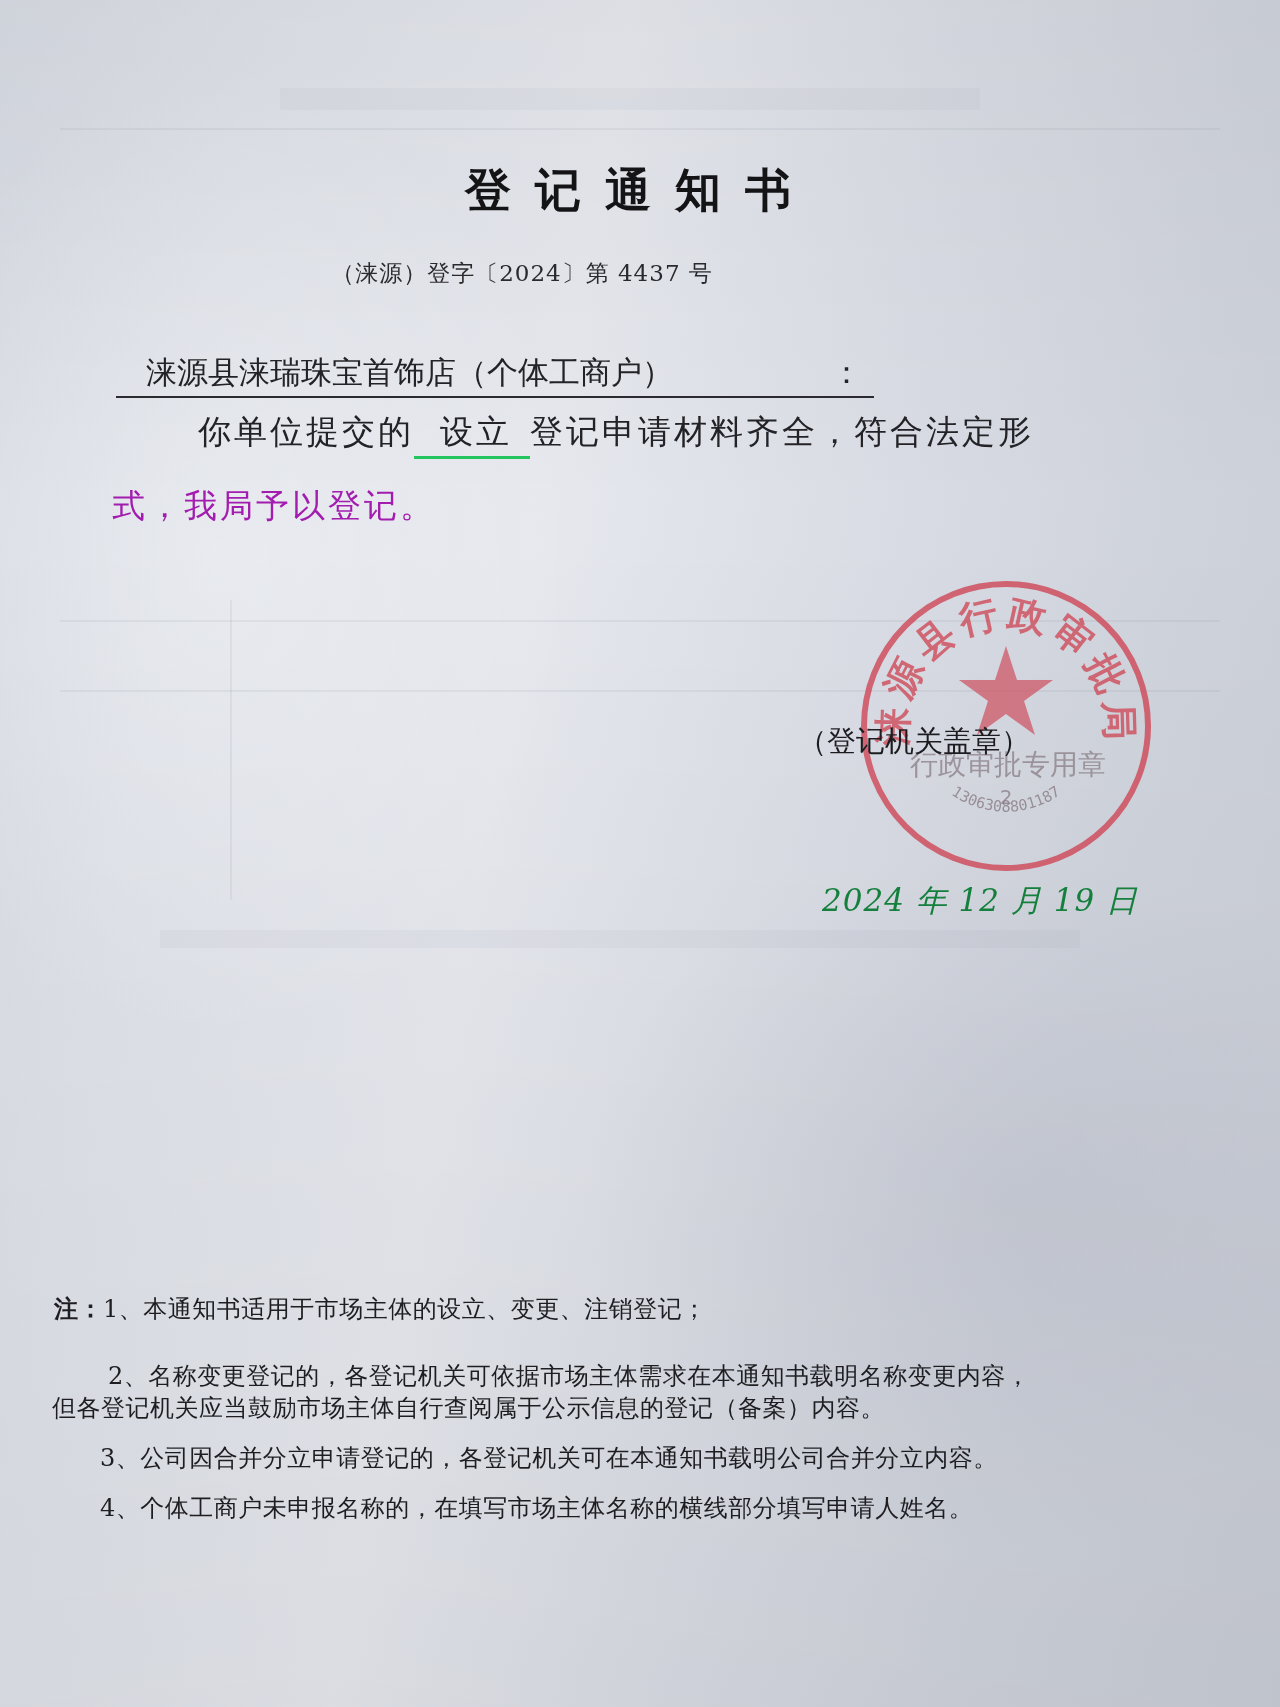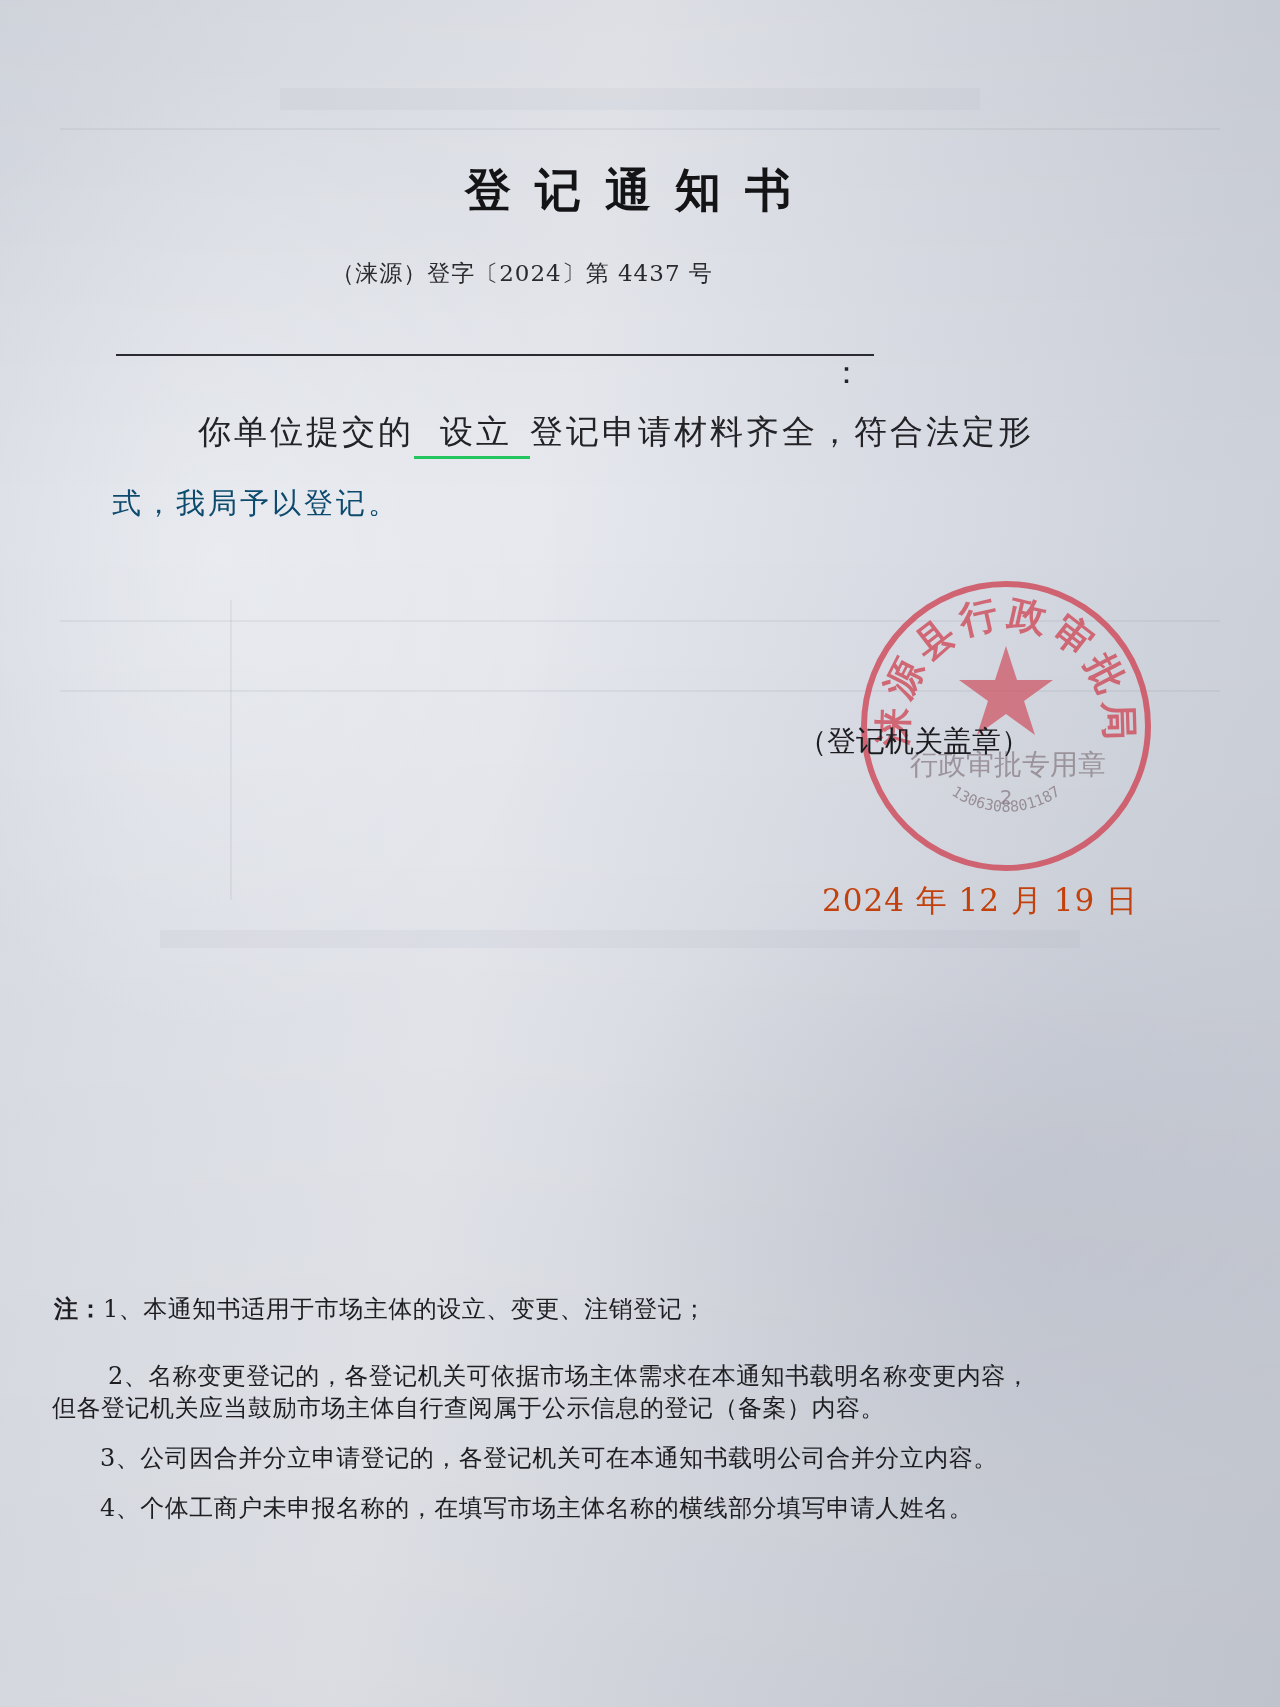--- a/index.html
+++ b/index.html
@@ -36,27 +36,27 @@
       box-sizing: border-box;
     }
     .addressee .colon { position: absolute; right: 12px; top: 0; }
     .body1 {
       left: 198px; top: 410px; font-size: 33px; color: #232327; letter-spacing: 3px;
     }
     .fill {
       display: inline-block; border-bottom: 3px solid #22c55e; padding: 0 18px 4px 26px; line-height: 1.25;
     }
     .body2 {
-      left: 112px; top: 484px; font-size: 29px; color: #0c4a6e; letter-spacing: 3px;
+      left: 112px; top: 484px; font-size: 33px; color: #a21caf; letter-spacing: 3px;
     }
     .seal-label {
       left: 798px; top: 722px; font-size: 29px; color: #1c1c20; z-index: 3;
     }
     .date {
-      left: 822px; top: 880px; font-size: 31px; color: #c2410c; letter-spacing: 1px;
+      left: 822px; top: 880px; font-size: 31px; color: #15803d; letter-spacing: 1px; font-style: italic;
     }
     .stamp { position: absolute; left: 856px; top: 576px; width: 300px; height: 300px; z-index: 2; }
 
     .notes { font-size: 24px; color: #1e1e22; letter-spacing: 0.5px; text-align: right; }
     .n1 { left: 54px; top: 1293px; }
     .n1 b { font-weight: bold; }
     .n2 { left: 108px; top: 1360px; }
     .n2b { left: 52px; top: 1392px; }
     .n3 { left: 100px; top: 1442px; }
     .n4 { left: 100px; top: 1492px; }
@@ -70,20 +70,21 @@
 <div class="ghost" style="left:60px;top:620px;width:1160px;height:2px;"></div>
 <div class="ghost" style="left:60px;top:690px;width:1160px;height:2px;"></div>
 <div class="ghost" style="left:230px;top:600px;width:2px;height:300px;"></div>
 <div class="ghost" style="left:160px;top:930px;width:920px;height:18px;opacity:0.6;"></div>
 <div class="ghost" style="left:280px;top:88px;width:700px;height:22px;opacity:0.5;"></div>
 
 <div class="abs title">登记通知书</div>
 <div class="abs docnum">（涞源）登字〔2024〕第 4437 号</div>
 
 <div class="abs addressee">
+  <span>涞源县涞瑞珠宝首饰店（个体工商户）</span>
   <span class="colon">：</span>
 </div>
 
 <div class="abs body1">
   <span>你单位提交的</span><span class="fill">设立</span><span>登记申请材料齐全，符合法定形</span>
 </div>
 <div class="abs body2">式，我局予以登记。</div>
 
 <svg class="stamp" viewBox="0 0 300 300">
   <defs>

